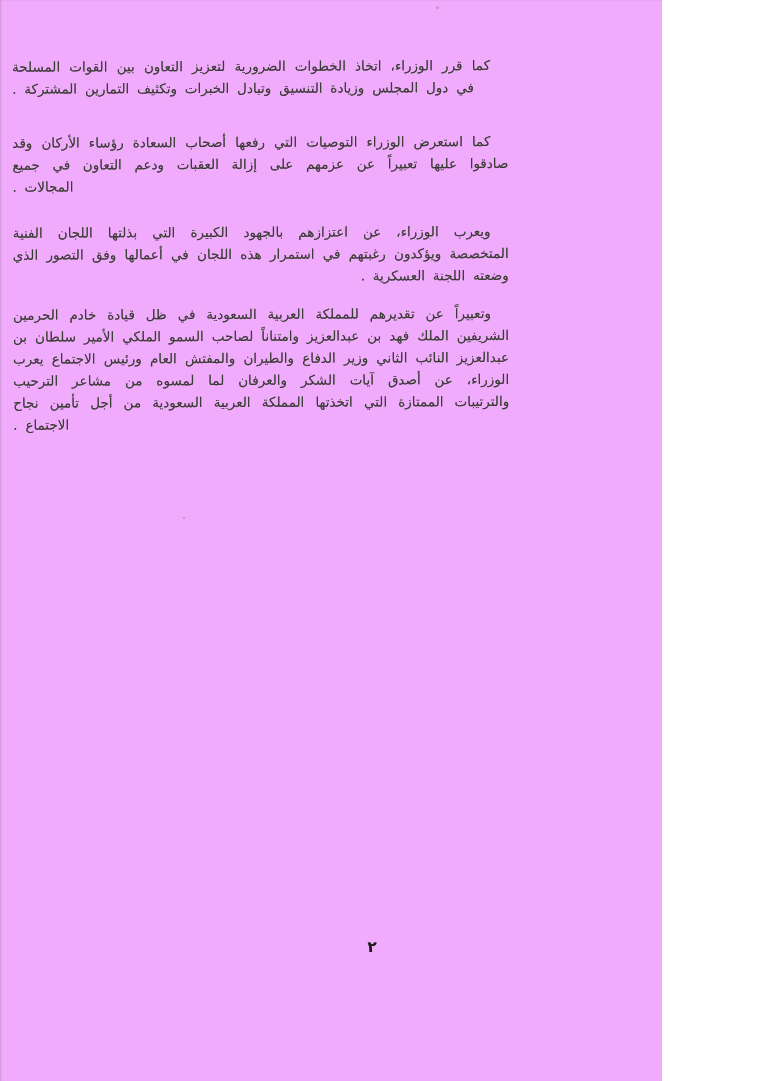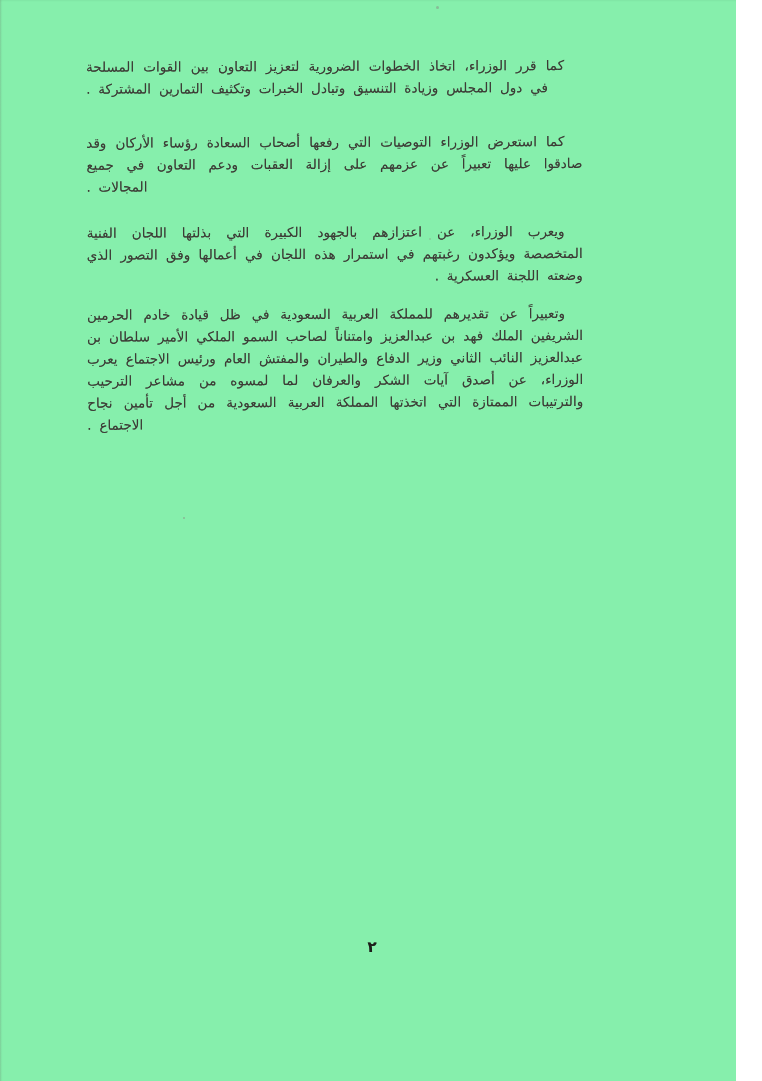--- a/index.html
+++ b/index.html
@@ -2,23 +2,23 @@
 <html lang="ar"><head>
 <meta charset="utf-8">
 <style>
   html, body {
     margin: 0;
     padding: 0;
     background: #ffffff;
   }
   .page {
     position: relative;
-    width: 736px;
+    width: 662px;
     height: 1081px;
-    background: #86efac;
+    background: #f0abfc;
     overflow: hidden;
     font-family: "DejaVu Sans", sans-serif;
     box-shadow: inset 2px 0 3px -2px rgba(0,0,0,0.12), inset 0 2px 3px -2px rgba(0,0,0,0.08);
   }
   .text-block {
     position: absolute;
     top: 54px;
     right: 154px;
     width: 496px;
     direction: rtl;

